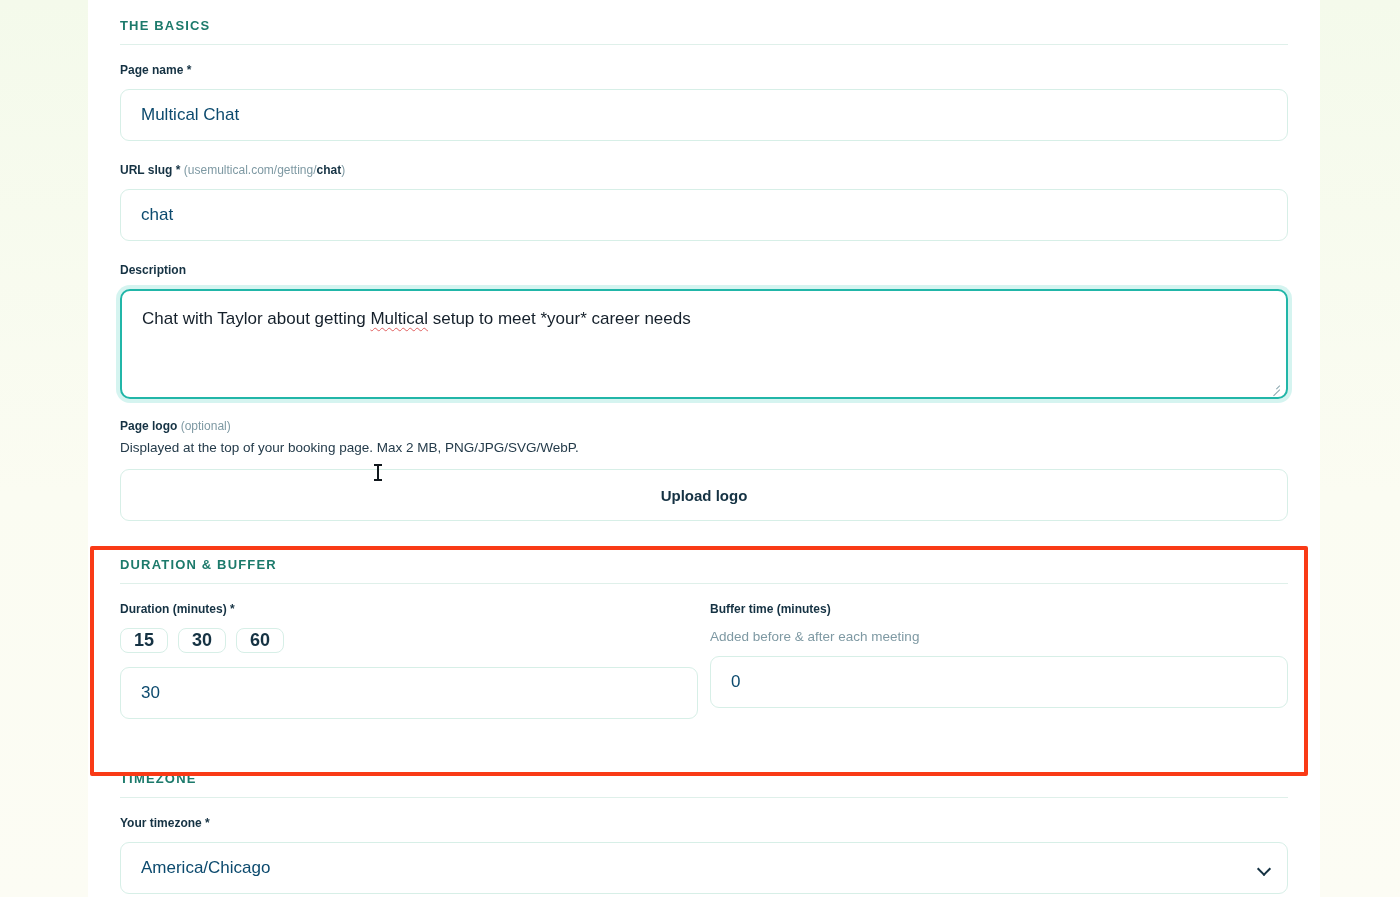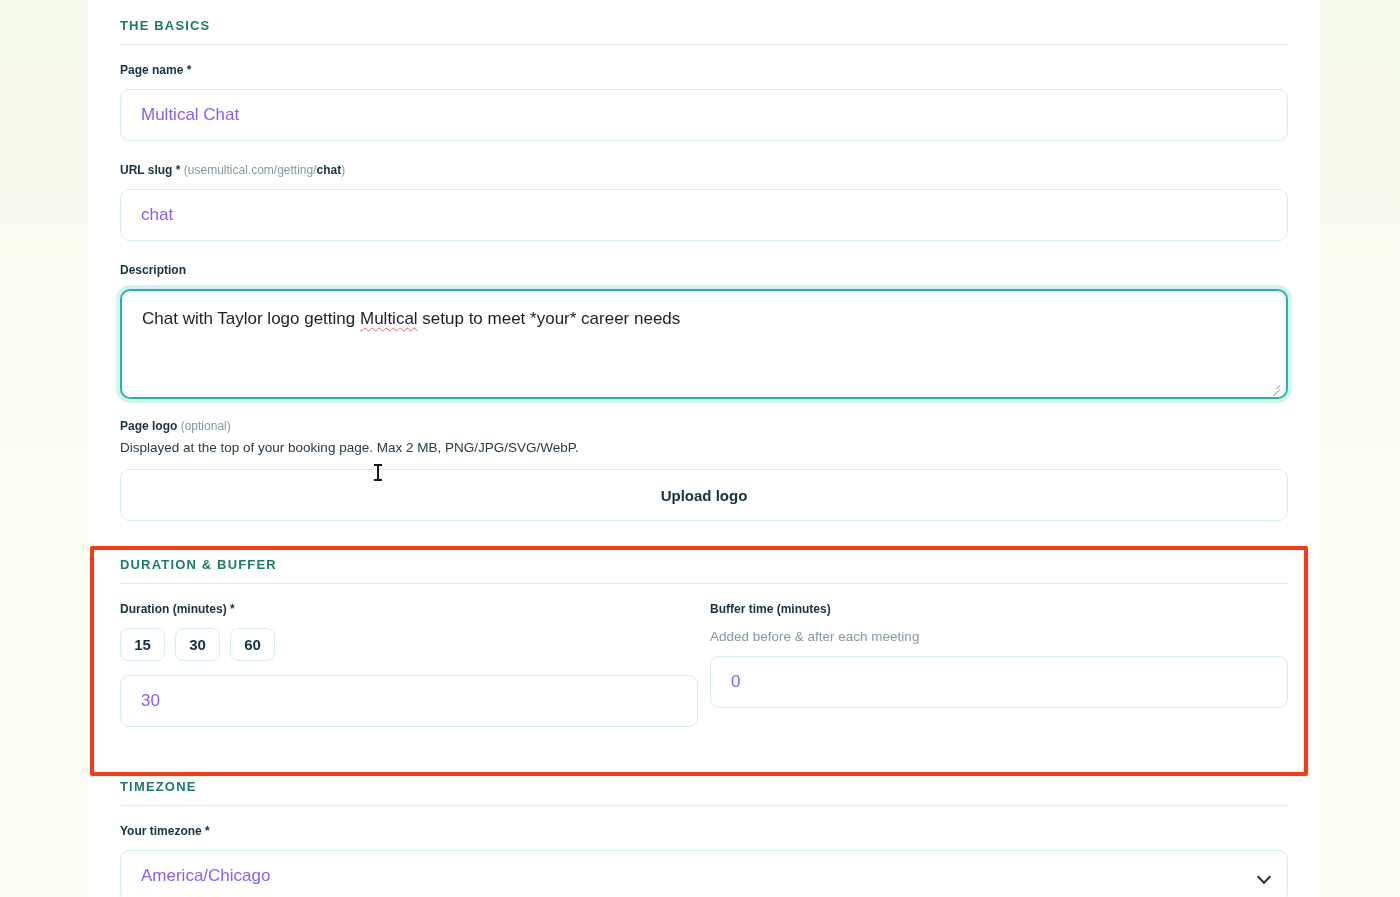--- a/index.html
+++ b/index.html
@@ -74,21 +74,21 @@
 
   
   .input {
     width: 100%;
     height: 52px;
     border: 1.6px solid #d7efe7;
     border-radius: 9px;
     background: #ffffff;
     font-family: "Liberation Sans", sans-serif;
     font-size: 17px;
-    color: #8b5cf6;
+    color: #0c4a6e;
     padding: 0 20px;
     outline: none;
     display: flex;
     align-items: center;
   }
 
   .textarea {
     width: 100%;
     height: 110px;
     border: 2.2px solid #21b6a8;
@@ -144,26 +144,26 @@
     font-size: 15px;
     font-weight: 700;
     color: #153243;
     cursor: pointer;
   }
 
   
   .chip-row { display: flex; gap: 10px; }
   .chip {
     min-width: 45px;
-    height: 33px;
+    height: 25px;
     border: 1.6px solid #d7efe7;
     border-radius: 8px;
     background: #ffffff;
     font-family: "Liberation Sans", sans-serif;
-    font-size: 15px;
+    font-size: 18px;
     font-weight: 700;
     color: #153243;
     display: flex;
     align-items: center;
     justify-content: center;
     padding: 0 13px;
     cursor: pointer;
   }
 
   
@@ -255,21 +255,21 @@
       <div class="input">
         <span>chat</span>
       </div>
     </div>
   </div>
 
   <div style="margin-top:22px;">
     <label class="field-label">Description</label>
     <div style="margin-top:12px;">
       <div class="textarea">
-        <span>Chat with Taylor logo getting </span><span class="squiggle">Multical</span><span> setup to meet *your* career needs</span>
+        <span>Chat with Taylor about getting </span><span class="squiggle">Multical</span><span> setup to meet *your* career needs</span>
         <span class="resize-grip">
           <span></span>
             <span></span>
         </span>
       </div>
     </div>
   </div>
 
   <div style="margin-top:20px;">
     <label class="field-label">

